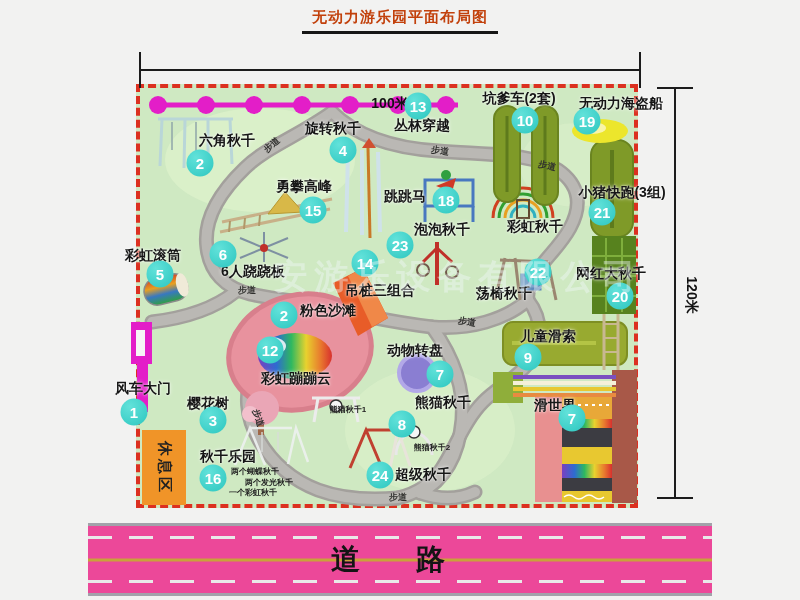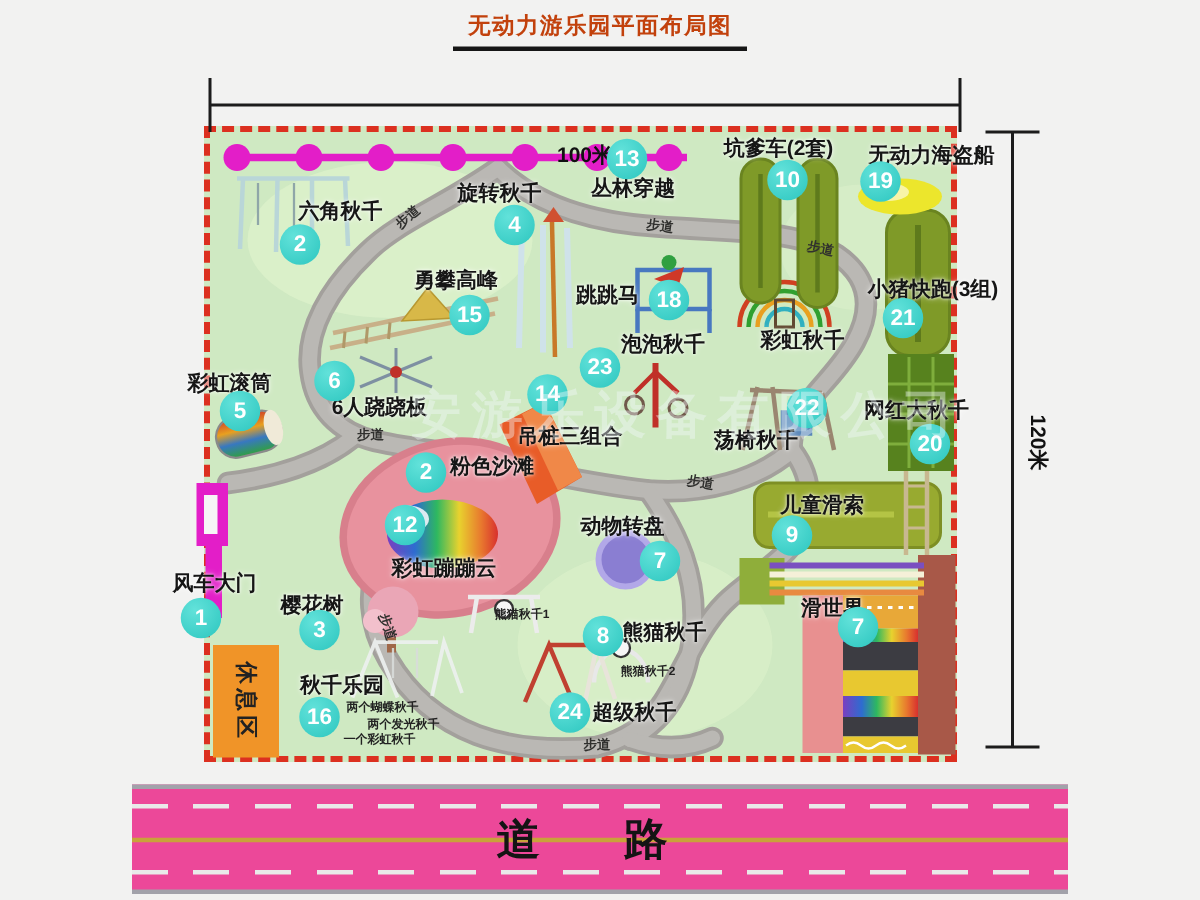--- a/index.html
+++ b/index.html
@@ -327,21 +327,21 @@
       <div class="lbl" style="left: 208px; top: 403px;">樱花树</div>
       <div class="badge" style="left: 213px; top: 420px;">3</div>
       <div class="lbl" style="left: 333px; top: 128px;">旋转秋千</div>
       <div class="badge" style="left: 343px; top: 150px;">4</div>
       <div class="lbl" style="left: 153px; top: 255px;">彩虹滚筒</div>
       <div class="badge" style="left: 160px; top: 274px;">5</div>
       <div class="lbl" style="left: 253px; top: 271px;">6人跷跷板</div>
       <div class="badge" style="left: 223px; top: 254px;">6</div>
       <div class="lbl" style="left: 415px; top: 350px;">动物转盘</div>
       <div class="badge" style="left: 440px; top: 374px;">7</div>
-      <div class="lbl" style="left: 443px; top: 421px;">熊猫秋千</div>
+      <div class="lbl" style="left: 443px; top: 402px;">熊猫秋千</div>
       <div class="badge" style="left: 402px; top: 424px;">8</div>
       <div class="lbl" style="left: 548px; top: 336px;">儿童滑索</div>
       <div class="badge" style="left: 528px; top: 357px;">9</div>
       <div class="lbl" style="left: 555px; top: 405px;">滑世界</div>
       <div class="badge" style="left: 572px; top: 418px;">7</div>
       <div class="lbl" style="left: 328px; top: 310px;">粉色沙滩</div>
       <div class="badge" style="left: 284px; top: 315px;">2</div>
       <div class="lbl" style="left: 296px; top: 378px;">彩虹蹦蹦云</div>
       <div class="badge" style="left: 270px; top: 350px;">12</div>
       <div class="lbl" style="left: 422px; top: 125px;">丛林穿越</div>

